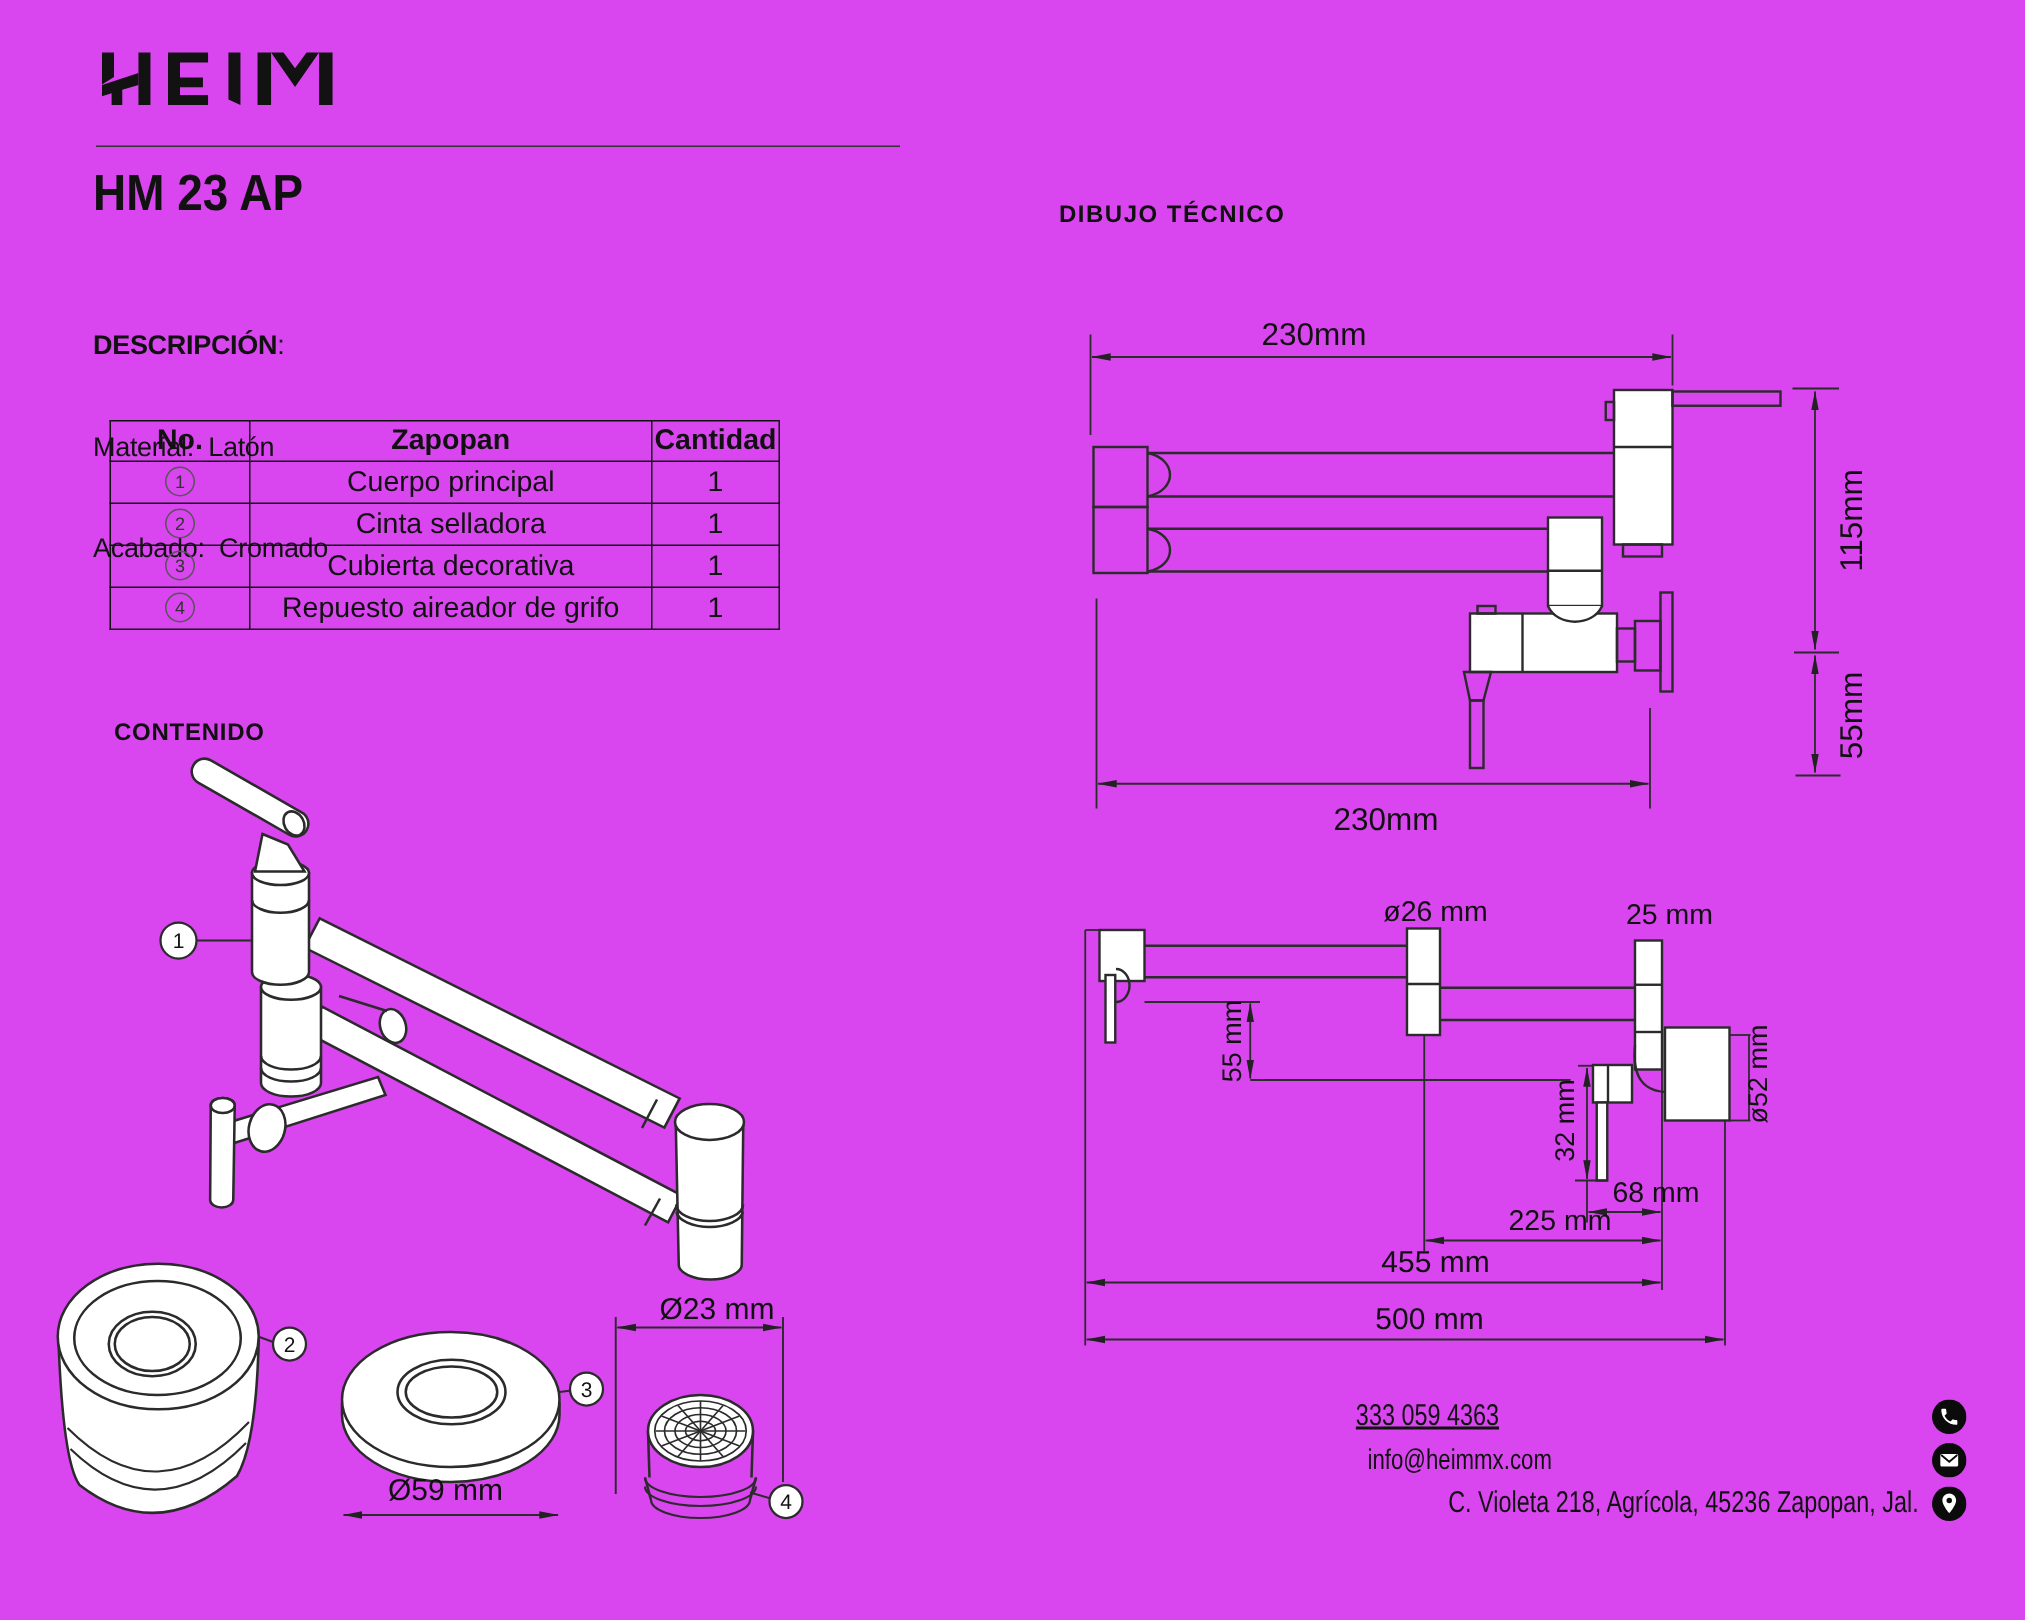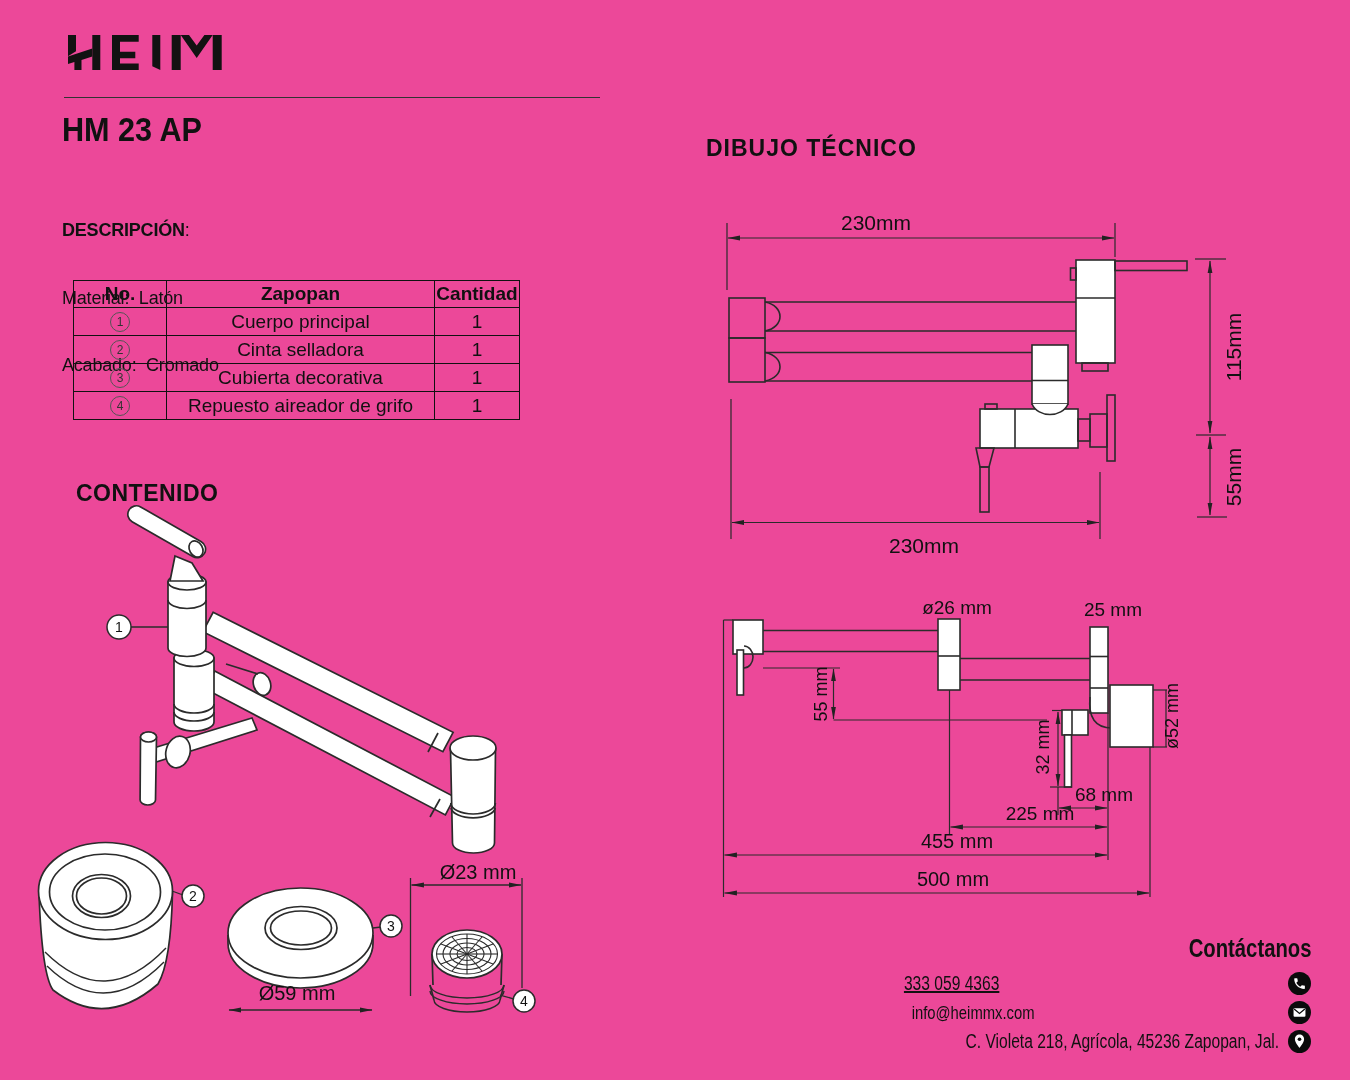--- a/index.html
+++ b/index.html
@@ -1,28 +1,28 @@
 <!DOCTYPE html>
 <html><head>
 <meta charset="utf-8">
 <style>
   html,body{margin:0;padding:0;background:#fff;}
-  #page{position:relative;width:1350px;height:1080px;background:#ec4899;overflow:hidden;
+  #page{position:relative;width:1350px;height:1080px;background:#d946ef;overflow:hidden;
         font-family:"Liberation Sans",sans-serif;color:#111;}
   .abs{position:absolute;}
   #product-code{left:62px;top:110px;font-size:34px;font-weight:bold;letter-spacing:0px;transform:scaleX(0.9);transform-origin:left top;}
   #divider{left:64px;top:97px;width:536px;border-top:1.7px solid #333;}
   #description{left:62px;top:174px;font-size:18px;line-height:22.5px;letter-spacing:-0.2px;white-space:pre;}
   #description .lbl{font-weight:bold;}
   #parts-table{left:73px;top:280px;border-collapse:collapse;table-layout:fixed;padding-left:24px;}
   #parts-table th,#parts-table td{border:1.8px solid #111;text-align:center;padding:0;font-size:19px;overflow:hidden;}
   #parts-table th{font-weight:bold;height:26px;}
   #parts-table td{height:27px;font-size:19px;}
   .circle-num{display:inline-flex;align-items:center;justify-content:center;width:18px;height:18px;border:1.2px solid #555;border-radius:50%;font-size:12px;color:#333;vertical-align:middle;}
-  .section-title{font-size:23px;font-weight:bold;letter-spacing:0.5px;}
+  .section-title{font-size:16px;font-weight:bold;letter-spacing:0.5px;}
   svg text{font-family:"Liberation Sans",sans-serif;fill:#111;}
   .contact{right:39px;top:933px;text-align:right;}
   .contact .row{display:flex;justify-content:space-between;align-items:center;gap:9px;margin-bottom:6px;}
   .cond{display:inline-block;transform:scaleX(0.78);transform-origin:right center;white-space:nowrap;}
   #contact-title{font-size:26px;font-weight:bold;margin-bottom:8px;}
   .contact .phone{font-size:20px;text-decoration:underline;color:#111;}
   .contact .email{font-size:19px;}
   .contact .addr{font-size:20px;}
   .cicon{width:23px;height:23px;flex:0 0 auto;}
 </style>
@@ -344,21 +344,20 @@
     <text x="827" y="694" font-size="18" text-anchor="middle" transform="rotate(-90 827 694)">55 mm</text>
     <text x="1049" y="747" font-size="18" text-anchor="middle" transform="rotate(-90 1049 747)">32 mm</text>
     <text x="1178" y="716" font-size="18" text-anchor="middle" transform="rotate(-90 1178 716)">ø52 mm</text>
     <text x="1104" y="801" font-size="19" text-anchor="middle">68 mm</text>
     <text x="1040" y="820" font-size="19" text-anchor="middle">225 mm</text>
     <text x="957" y="848" font-size="20" text-anchor="middle">455 mm</text>
     <text x="953" y="886" font-size="20" text-anchor="middle">500 mm</text>
   </svg>
 
   <div class="abs contact">
-    <div id="contact-title"><span class="cond">Contáctanos</span></div>
     <div class="row">
       <span class="cond phone">333 059 4363</span>
       <svg class="cicon" viewBox="0 0 24 24">
         <circle cx="12" cy="12" r="12" fill="#0b0b0b"></circle>
         <path transform="translate(4.6,4.6) scale(0.62)" fill="#fff" d="M6.62 10.79c1.44 2.83 3.76 5.14 6.59 6.59l2.2-2.21c.27-.27.67-.36 1.02-.24 1.12.37 2.33.57 3.57.57.55 0 1 .45 1 1V20c0 .55-.45 1-1 1-9.39 0-17-7.61-17-17 0-.55.45-1 1-1h3.5c.55 0 1 .45 1 1 0 1.25.2 2.45.57 3.57.11.35.03.74-.25 1.02l-2.2 2.2z"></path>
       </svg>
     </div>
     <div class="row">
       <span class="cond email">info@heimmx.com</span>
       <svg class="cicon" viewBox="0 0 24 24">

